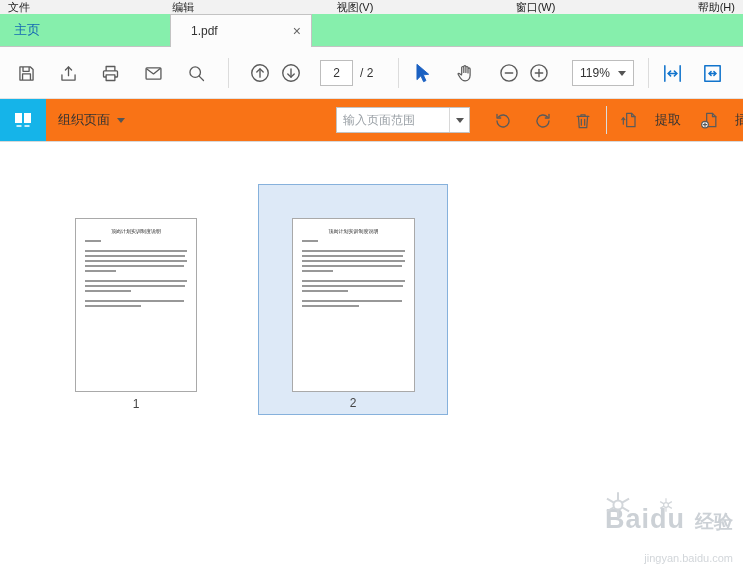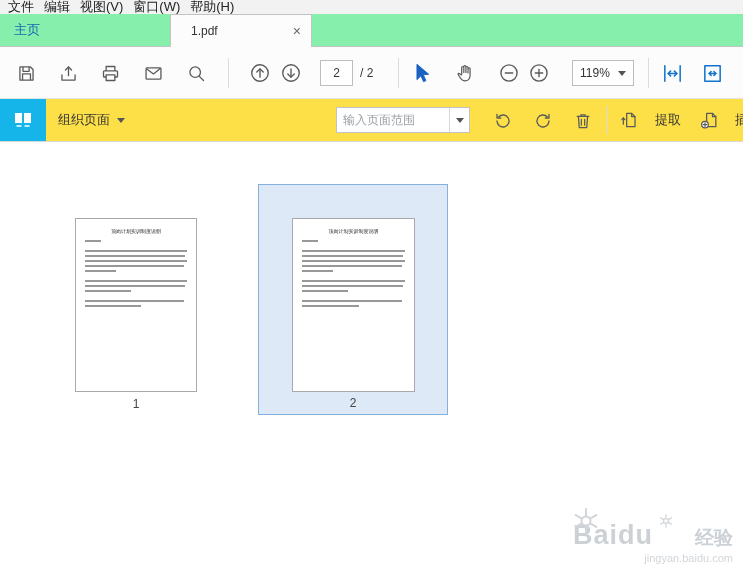--- a/index.html
+++ b/index.html
@@ -1,22 +1,22 @@
 <!DOCTYPE html>
 <html><head>
 <meta charset="utf-8">
 <style>
   * { margin:0; padding:0; box-sizing:border-box; }
   html,body { width:743px; height:576px; }
   body { font-family:"Liberation Sans","DejaVu Sans",sans-serif; background:#fff; overflow:hidden; }
   .app { position:relative; width:743px; height:576px; background:#fff; overflow:hidden; }
 
   
-  .menubar { height:14px; background:#f2f2f2; display:flex; align-items:center; gap:10px;
-             padding:0 8px; font-size:13px; color:#222; }
+  .menubar { height:14px; background:#f2f2f2; display:flex; align-items:center; gap:20px;
+             padding:0 8px; font-size:11px; color:#222;justify-content:space-between; }
   .menu-item { cursor:default; white-space:nowrap; }
 
   
   .tabbar { height:33px; background:#86efac; border-bottom:1px solid #c3c3c3;
             display:flex; align-items:stretch; position:relative; }
   .tab { display:flex; align-items:center; padding:0 14px; font-size:13px; color:#333; }
   .tab.home { color:#1569b3; }
   .doc-tab { position:absolute; left:170px; top:0; width:142px; height:33px;
              background:#fcfcfc; border:1px solid #c3c3c3; border-bottom:none;
              display:flex; align-items:center; justify-content:space-between;
@@ -32,21 +32,21 @@
              border:1px solid #bdbdbd; background:#fff; display:flex; align-items:center;
              justify-content:center; font-size:12px; color:#333; }
   .pagetotal { position:absolute; left:360px; top:19px; font-size:12px; color:#333; }
   .zoombox { position:absolute; left:572px; top:13px; width:62px; height:26px;
              border:1px solid #bdbdbd; background:#fff; display:flex; align-items:center;
              justify-content:space-between; padding:0 7px; font-size:12px; color:#333; }
   .caret-down { width:0; height:0; border-left:4px solid transparent;
                 border-right:4px solid transparent; border-top:5px solid #555; }
 
   
-  .orgbar { position:relative; height:43px; background:#fde047; border-bottom:1px solid #d8d8d8; }
+  .orgbar { position:relative; height:43px; background:#f97316; border-bottom:1px solid #d8d8d8; }
   .org-appicon { position:absolute; left:0; top:0; width:46px; height:42px; background:#15b4e9;
                  display:flex; align-items:center; justify-content:center; }
   .org-title { position:absolute; left:58px; top:0; height:42px; display:flex;
                align-items:center; gap:7px; font-size:13px; color:#333; }
   .rangebox { position:absolute; left:336px; top:8px; width:134px; height:26px;
               border:1px solid #c3c3c3; background:#fff; display:flex; }
   .rangebox input { flex:1; min-width:0; border:none; outline:none; font-size:12px;
                     padding:0 6px; color:#333; font-family:inherit; }
   .rangebox input::placeholder { color:#9aa0a6; }
   .rangebox .dd { width:20px; border-left:1px solid #d8d8d8; display:flex;
@@ -69,24 +69,24 @@
                   font-size:12px; color:#444; }
   .mini-doc { padding:9px 9px 0 9px; }
   .mini-title { font-size:5px; line-height:6px; color:#222; text-align:center;
                 margin-bottom:6px; white-space:nowrap; overflow:hidden; }
   .docline { height:2px; background:#989898; margin-bottom:3px; }
   .docline.blank { background:transparent; }
 
   
   .watermark { position:absolute; right:10px; bottom:12px; text-align:right;
                color:#ccd1d6; user-select:none; }
-  .wm-row { position:relative; display:flex; align-items:baseline; justify-content:flex-end; gap:2px; }
+  .wm-row { position:relative; display:flex; align-items:baseline; justify-content:flex-end; gap:10px; }
   .wm-brand { font-size:27px; font-weight:bold; letter-spacing:1px; }
-  .wm-suffix { font-size:19px; font-weight:bold;margin-left:40px; }
-  .wm-url { font-size:11px; margin-top:1px; color:#d2d6da; }
+  .wm-suffix { font-size:19px; font-weight:bold; }
+  .wm-url { font-size:11px; margin-top:17px; color:#d2d6da; }
   .wm-flake-big { position:absolute; left:-4px; top:-16px; }
   .wm-flake-small { position:absolute; right:58px; top:-8px; }
 
   svg { display:block; }
 </style>
 </head>
 <body>
 
 <div class="app">
 

